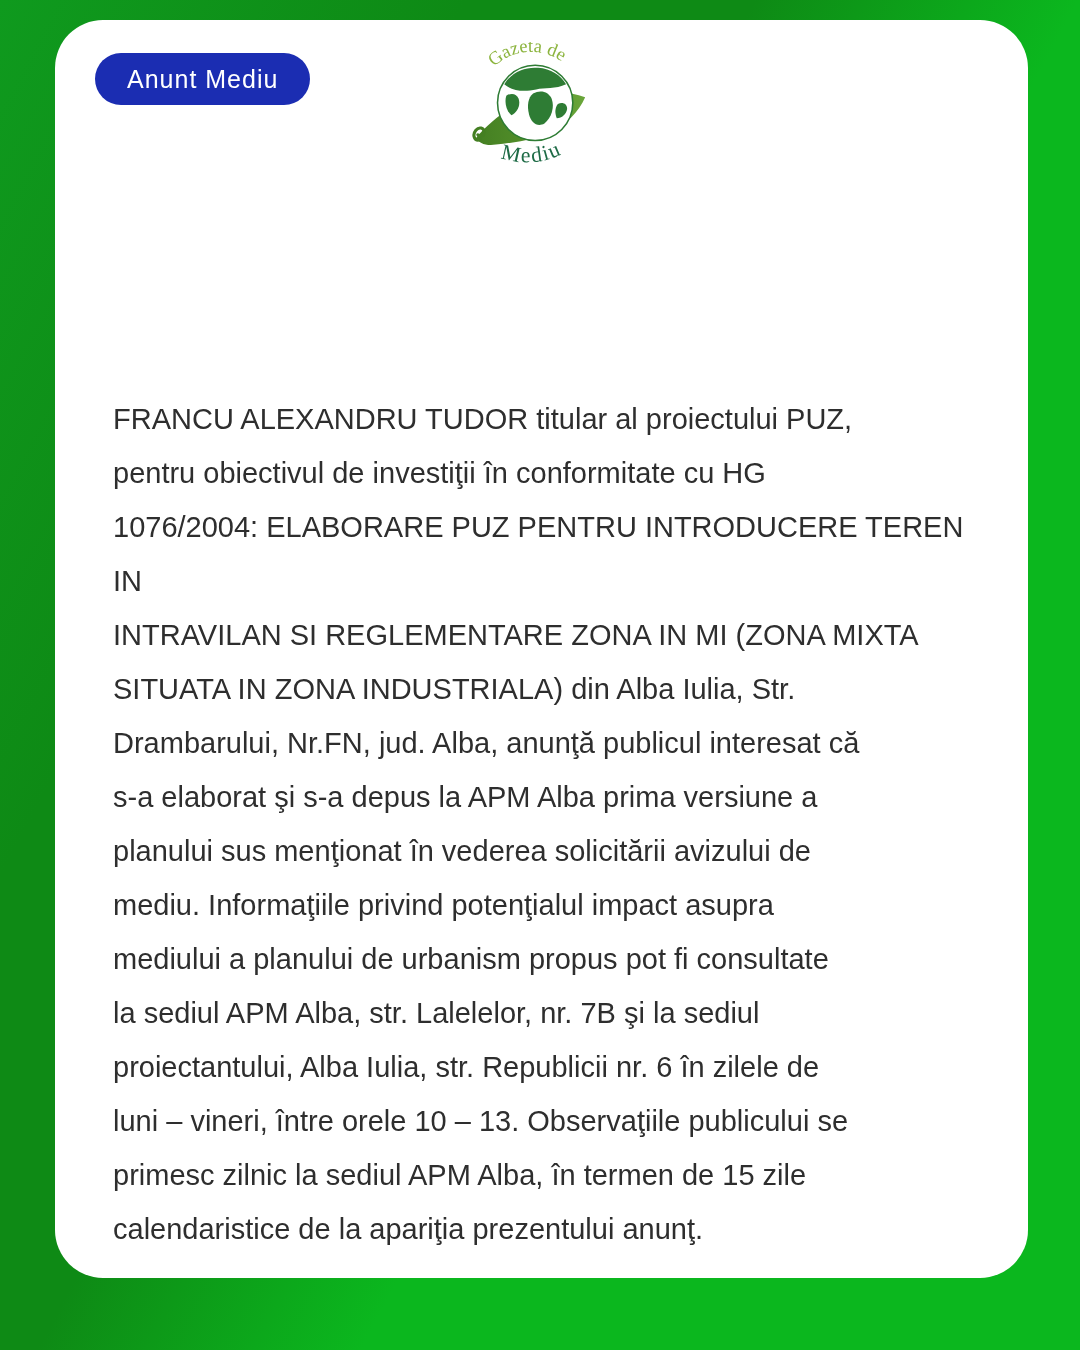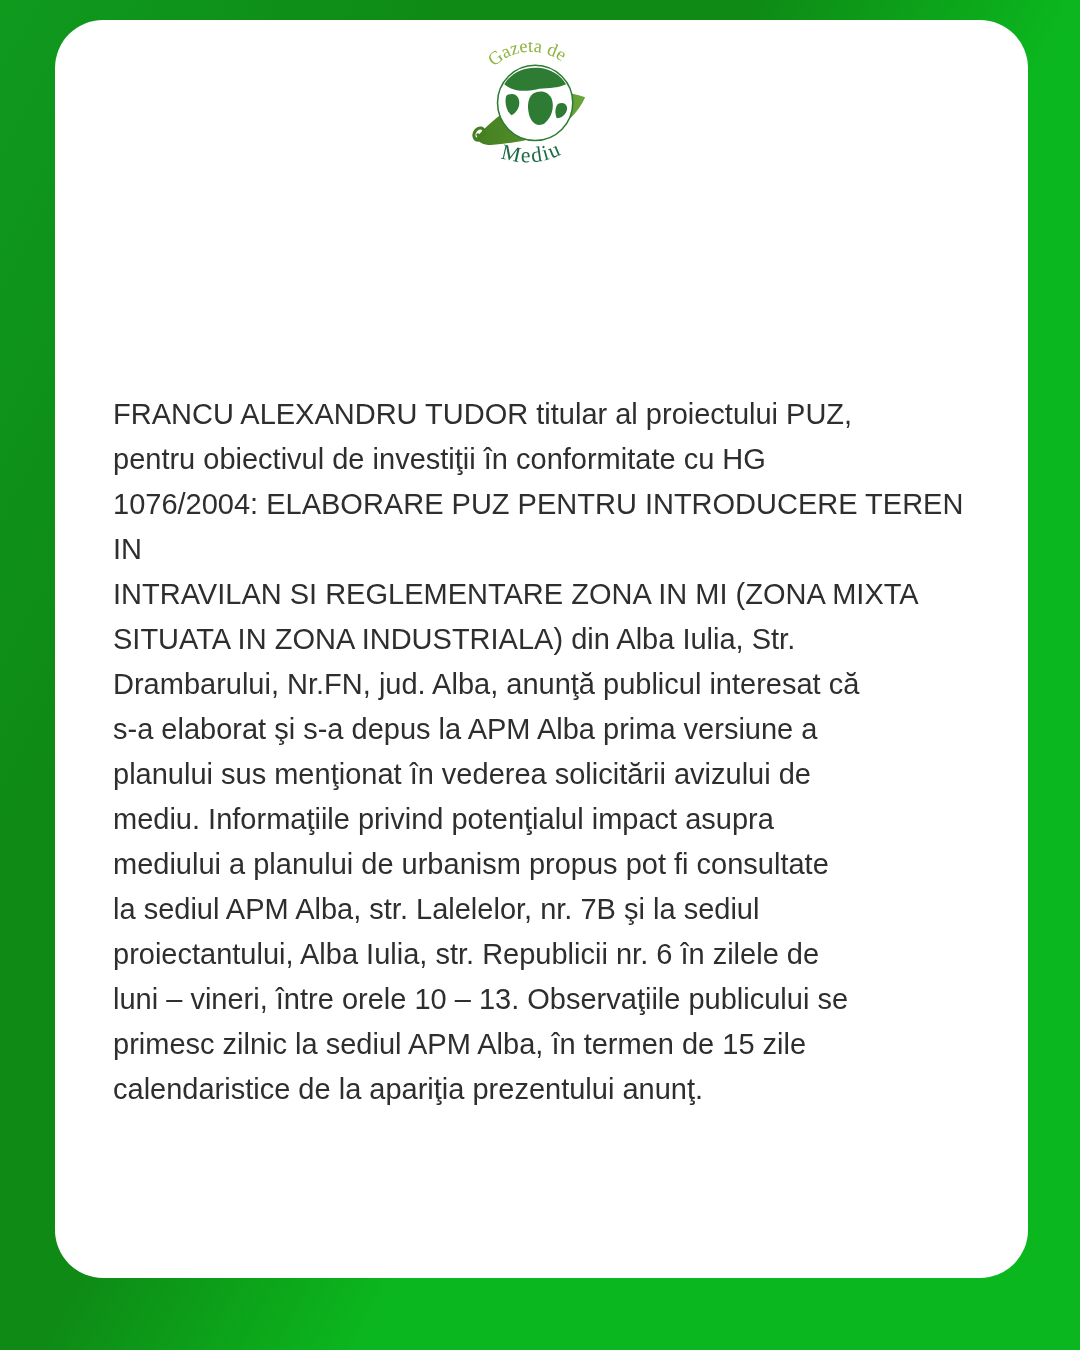--- a/index.html
+++ b/index.html
@@ -69,21 +69,21 @@
     letter-spacing: 0px;
   }
 
   .body-text {
     position: absolute;
     left: 58px;
     top: 372px;
     width: 885px;
     font-size: 29px;
     font-weight: 400;
-    line-height: 45px;
+    line-height: 54px;
     color: #2e2e2e;
     white-space: pre-line;
   }
 
   .logo-arc-text {
     font-family: "Liberation Serif", serif;
     fill: #8cb43e;
     font-size: 36px;
   }
   .logo-arc-bottom-text {
@@ -92,20 +92,21 @@
     font-size: 42px;
     letter-spacing: 3px;
   }
 </style>
 </head>
 <body>
 
 <div class="page">
   <div class="card">
 
+    <div class="badge">Anunt Mediu</div>
 
     <svg class="logo" viewBox="0 0 224 256" xmlns="http://www.w3.org/2000/svg">
       <defs>
         <linearGradient id="leafGrad" x1="0" y1="0" x2="1" y2="0">
           <stop offset="0" stop-color="#447f22"></stop>
           <stop offset="0.55" stop-color="#55912b"></stop>
           <stop offset="1" stop-color="#6aa63a"></stop>
         </linearGradient>
         <path id="arcTop" d="M 14,102 A 102 102 0 0 1 210 86" fill="none"></path>
         <path id="arcBottom" d="M 20,206 A 150 150 0 0 0 208 194" fill="none"></path>

